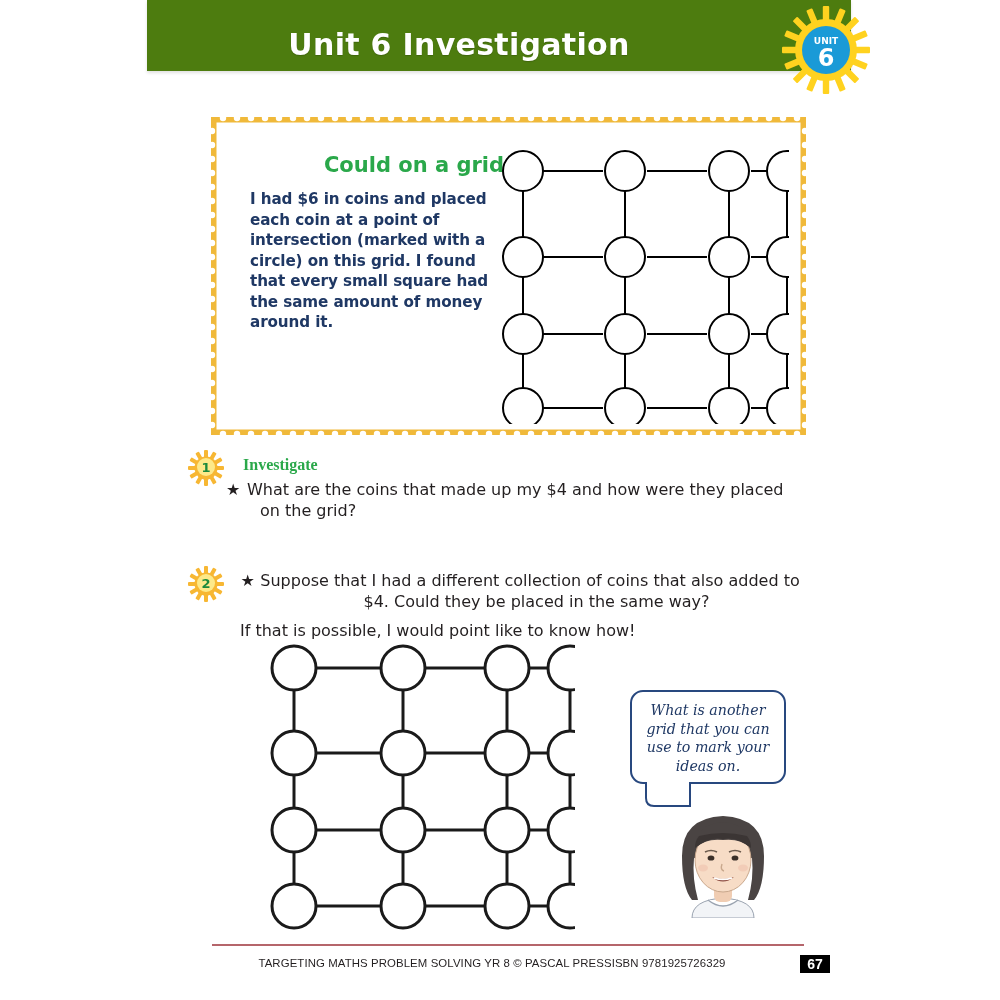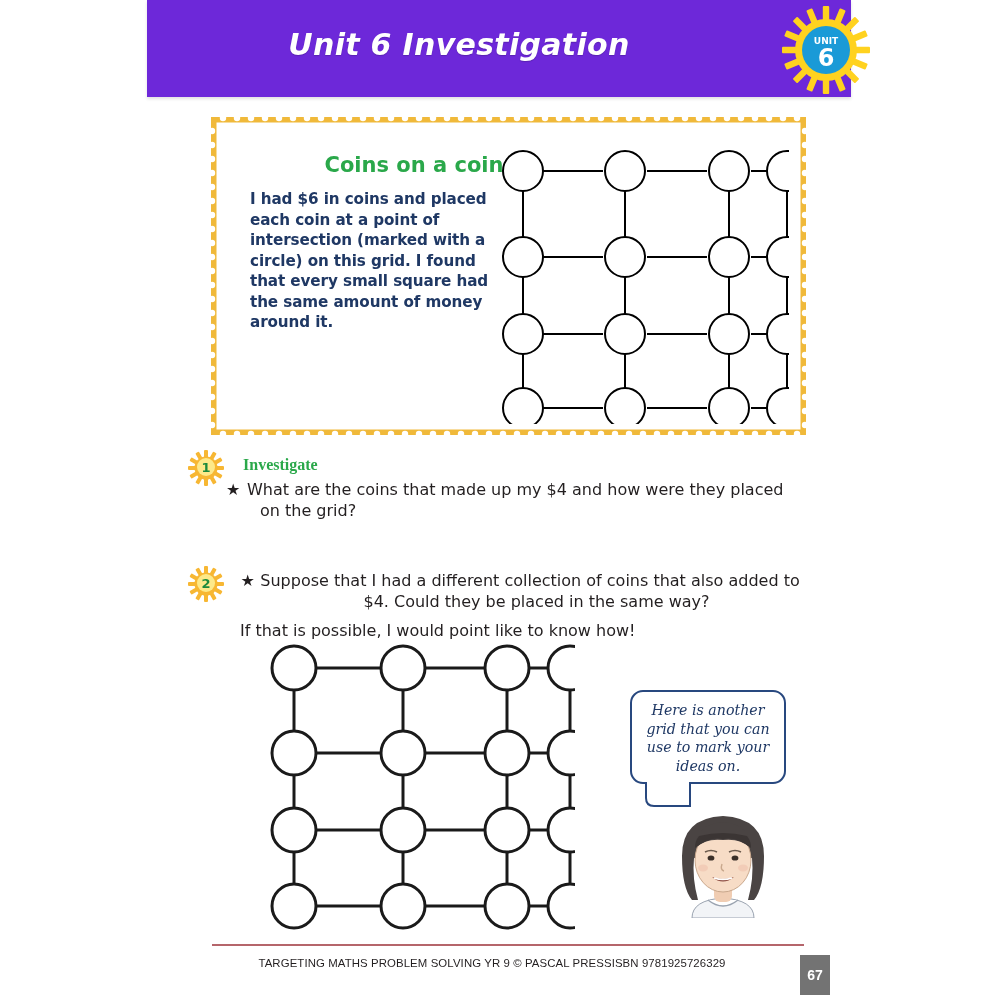--- a/index.html
+++ b/index.html
@@ -14,24 +14,23 @@
     font-family: "Liberation Sans", sans-serif;
     overflow: hidden;
   }
 
   
   .header-bar {
     position: absolute;
     left: 147px;
     top: 0;
     width: 704px;
-    height: 97px;
-    background: #6d28d9;
+    height: 71px;
+    background: #4d7c0f;
     box-shadow: 0 2px 3px rgba(0,0,0,0.12);
-    font-style: italic;
   }
   .header-title {
     position: absolute;
     left: 0;
     right: 0;
     top: 27px;
     text-align: center;
     color: #ffffff;
     font-family: "DejaVu Sans", sans-serif;
     font-size: 30px;
@@ -232,22 +231,22 @@
     font-family: "Liberation Sans", sans-serif;
     font-size: 11.4px;
     letter-spacing: 0.1px;
   }
   .footer-isbn { }
   .page-badge {
     position: absolute;
     left: 800px;
     top: 955px;
     width: 30px;
-    height: 40px;
-    background: #737373;
+    height: 18px;
+    background: #000000;
     color: #ffffff;
     font-family: "Liberation Sans", sans-serif;
     font-size: 14px;
     font-weight: bold;
     display: flex;
     align-items: center;
     justify-content: center;
   }
 </style>
 </head>
@@ -428,21 +427,21 @@
       <circle cx="594" cy="238" r="3.2"></circle>
         <circle cx="594" cy="252" r="3.2"></circle>
         <circle cx="594" cy="266" r="3.2"></circle>
         <circle cx="594" cy="280" r="3.2"></circle>
       <circle cx="594" cy="294" r="3.2"></circle>
         <circle cx="594" cy="308" r="3.2"></circle>
     </g>
   </svg>
 
   <div class="panel-inner">
-    <div class="panel-title">Coins on a coin</div>
+    <div class="panel-title">Could on a grid</div>
     <div class="panel-body">I had $6 in coins and placed each coin at a point of intersection (marked with a circle) on this grid. I found that every small square had the same amount of money around it.</div>
 
     <div class="grid-a">
       <svg width="290" height="280" viewBox="0 0 290 280">
         <g stroke="#000000" stroke-width="2" fill="none">
 
           <line x1="44" y1="27" x2="104" y2="27"></line>
             <line x1="148" y1="27" x2="208" y2="27"></line>
             <line x1="252" y1="27" x2="268" y2="27"></line>
           <line x1="44" y1="113" x2="104" y2="113"></line>
@@ -587,21 +586,21 @@
       <circle cx="24" cy="266" r="22"></circle>
         <circle cx="133" cy="266" r="22"></circle>
         <circle cx="237" cy="266" r="22"></circle>
         <circle cx="300" cy="266" r="22"></circle>
     </g>
   </svg>
 </div>
 
 <div class="bubble-wrap">
   <div class="bubble-box"></div>
-  <div class="bubble-text">Here is another grid that you can use to mark your ideas on.</div>
+  <div class="bubble-text">What is another grid that you can use to mark your ideas on.</div>
   <svg class="bubble-tail" width="60" height="30" viewBox="0 0 60 30">
     <path d="M2,2 L2,18 Q2,26 10,26 L46,26 L46,2" fill="#ffffff" stroke="#28487f" stroke-width="2"></path>
     <rect x="3" y="0" width="42" height="4" fill="#ffffff"></rect>
   </svg>
 </div>
 
 <div class="character">
   <svg width="122" height="110" viewBox="0 0 122 110">
 
     <path d="M30,110 Q30,92 61,90 Q92,92 92,110 Z" fill="#f2f4f7" stroke="#9aa3b0" stroke-width="1"></path>
@@ -627,15 +626,15 @@
     <path d="M50,69 Q61,78 72,69 Q61,73 50,69 Z" fill="#8c4a3f"></path>
     <path d="M52,70 Q61,73 70,70" stroke="#ffffff" stroke-width="1.6" fill="none"></path>
 
     <ellipse cx="41" cy="60" rx="5" ry="3.4" fill="#eec0ab" opacity="0.55"></ellipse>
     <ellipse cx="81" cy="60" rx="5" ry="3.4" fill="#eec0ab" opacity="0.55"></ellipse>
   </svg>
 </div>
 
 <div class="footer-rule"></div>
 <div class="footer-text">
-  <span>TARGETING MATHS PROBLEM SOLVING YR 9 © PASCAL PRESS</span><span class="footer-isbn">ISBN 9781925726329</span>
+  <span>TARGETING MATHS PROBLEM SOLVING YR 8 © PASCAL PRESS</span><span class="footer-isbn">ISBN 9781925726329</span>
 </div>
 <div class="page-badge">67</div>
 
 </body></html>

